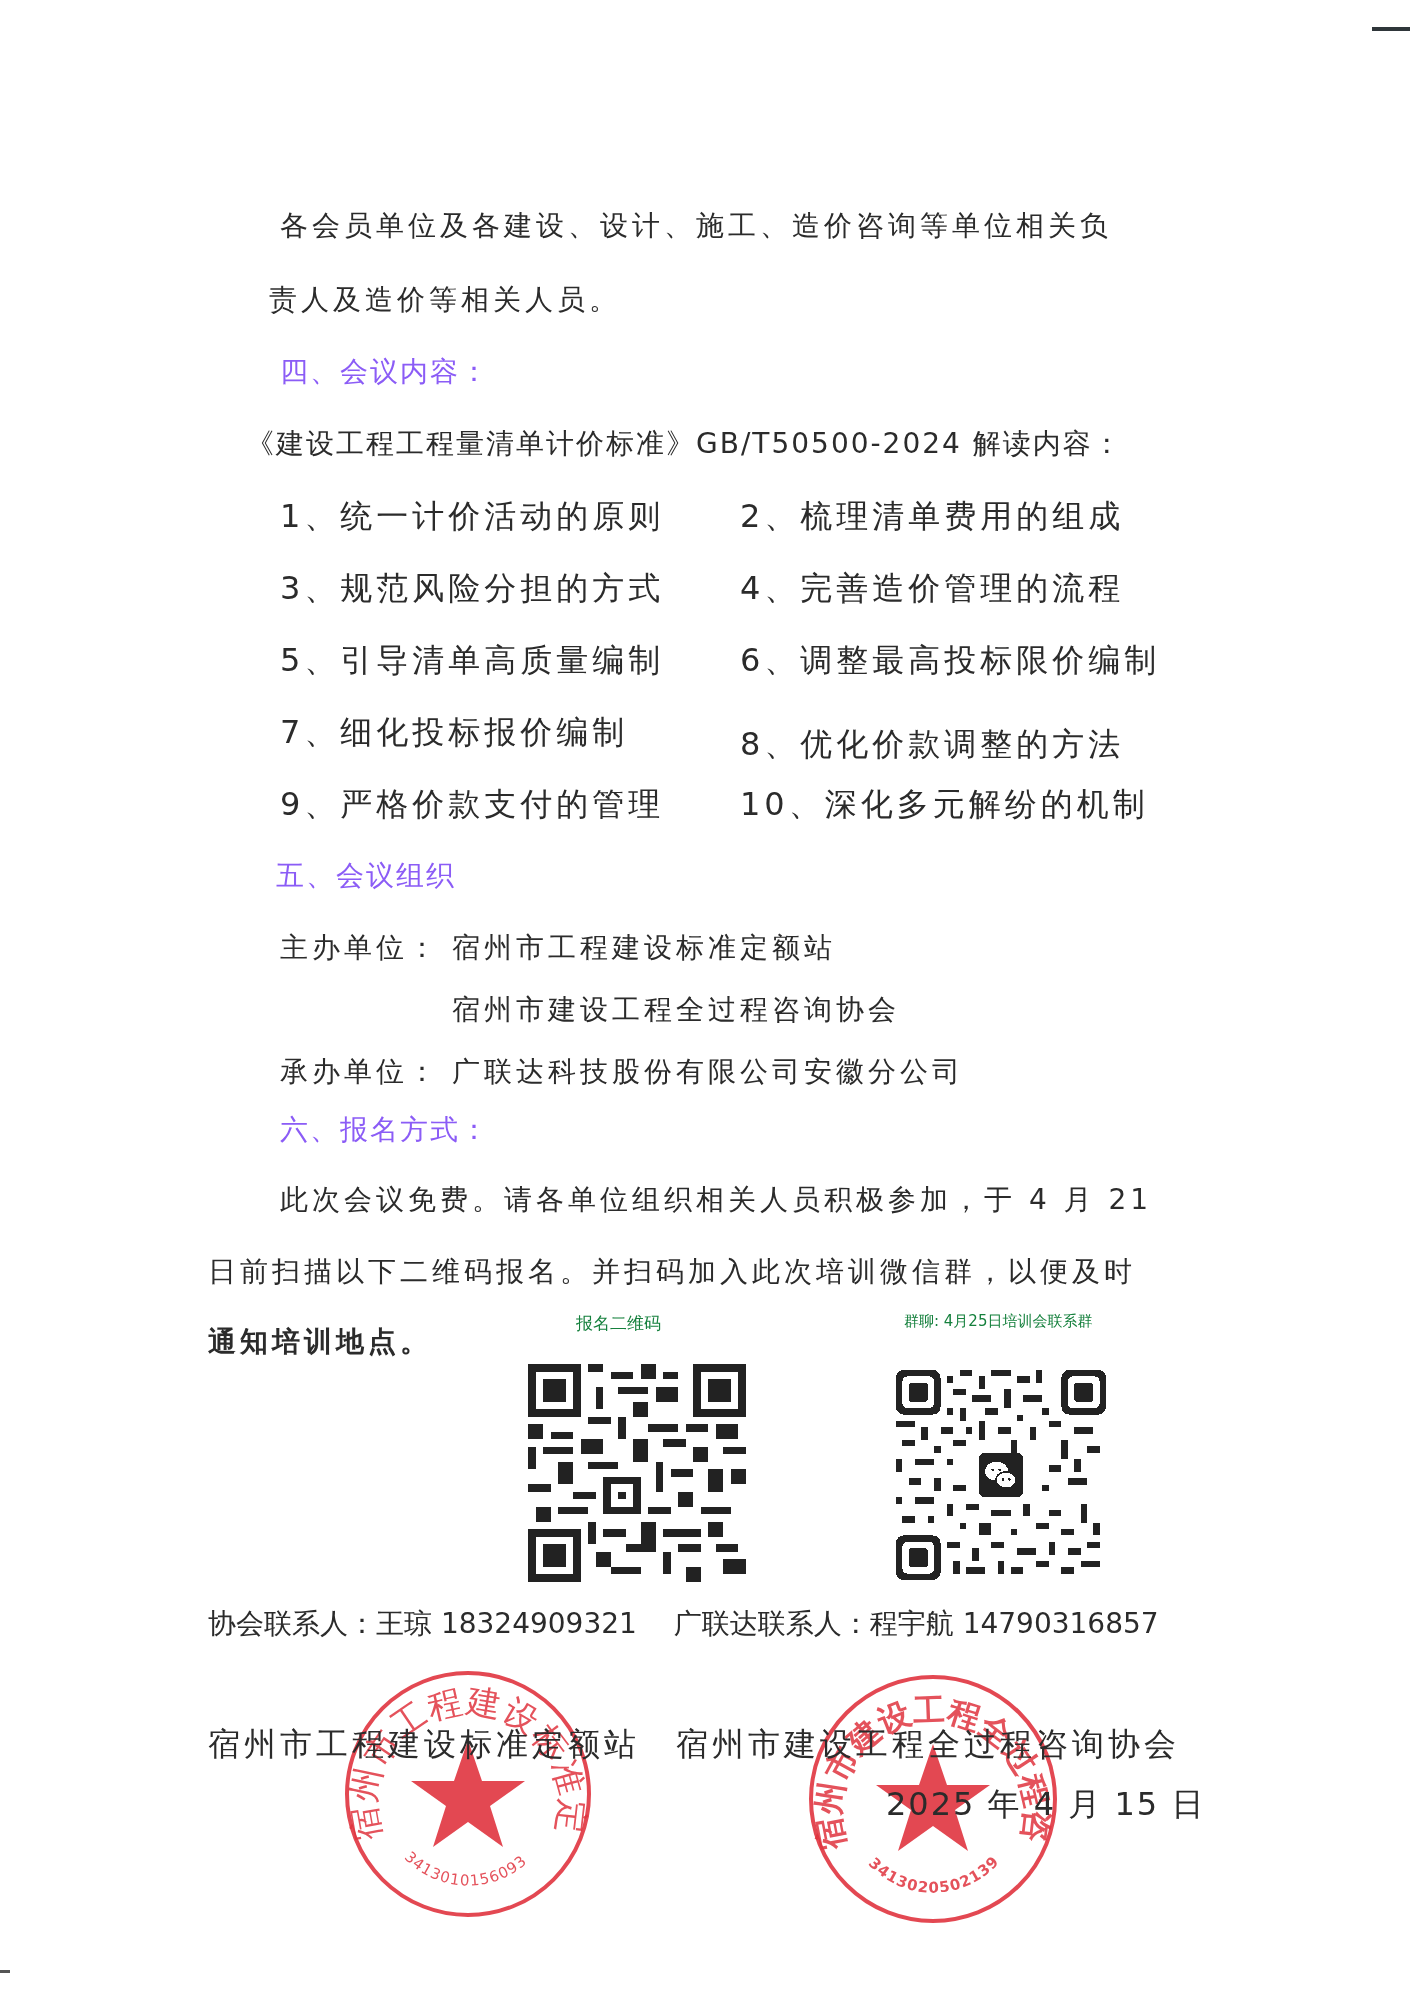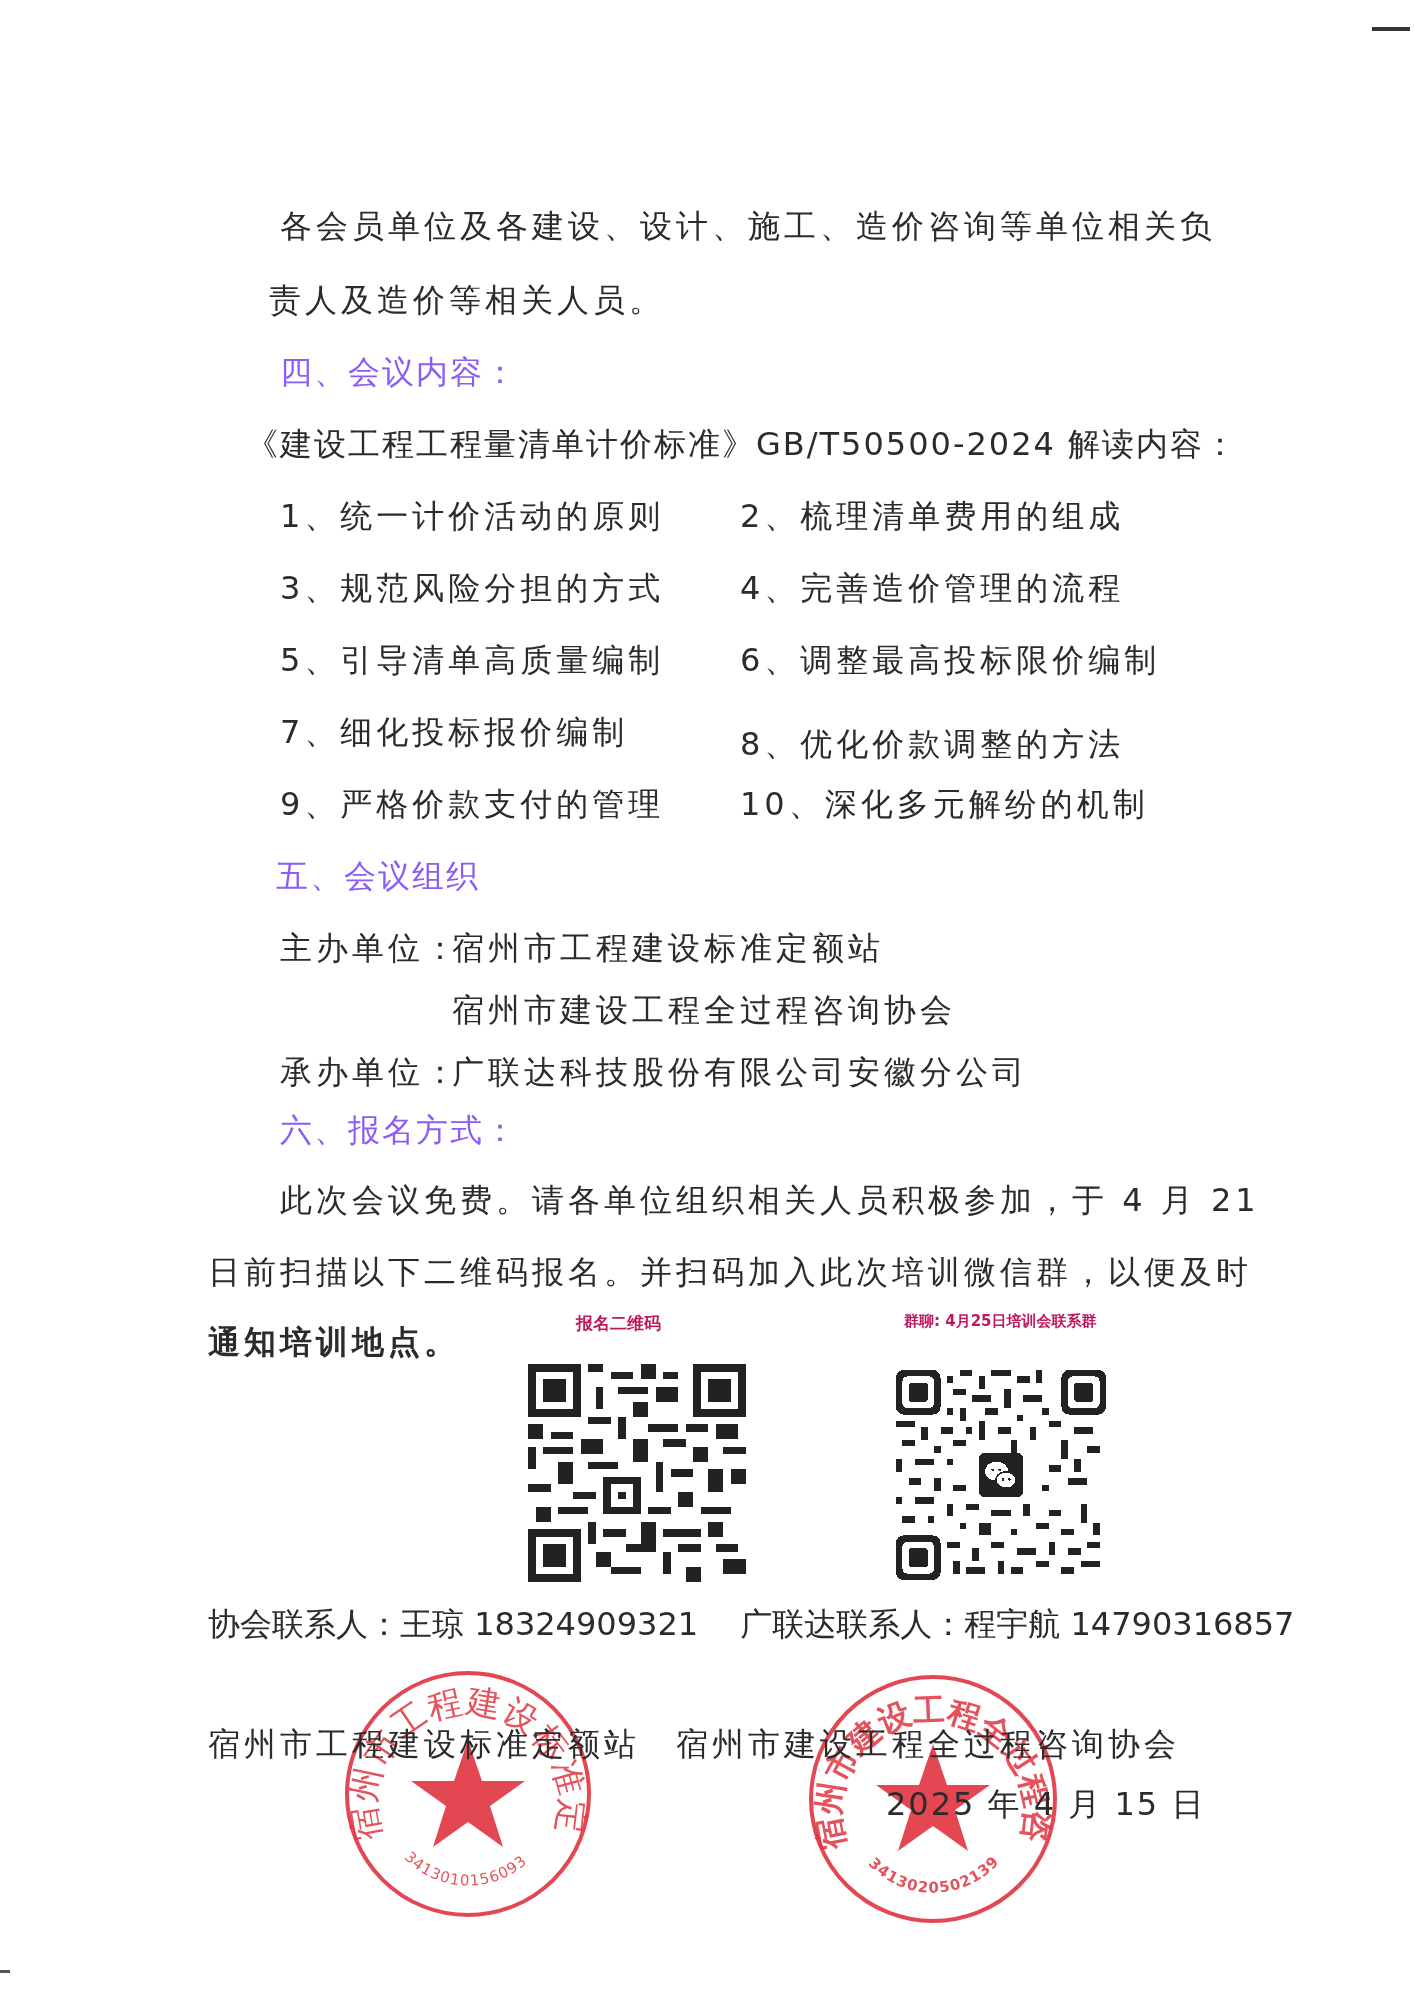--- a/index.html
+++ b/index.html
@@ -10,26 +10,26 @@
     color: #2b2b2b;
   }
   .page-edge-top {
     position: absolute; left: 1372px; top: 27px; width: 38px; height: 4px; background: #2f363a;
   }
   .page-edge-left {
     position: absolute; left: 0; top: 1970px; width: 10px; height: 3px; background: #555;
   }
   .line {
     position: absolute; white-space: nowrap;
-    font-size: 32px; line-height: 40px; letter-spacing: 4px;
+    font-size: 28px; line-height: 40px; letter-spacing: 4px;
   }
   .bold { font-weight: normal; letter-spacing: 2px; color: #8b5cf6; }
   .item { position: absolute; white-space: nowrap; font-size: 32px; line-height: 40px; letter-spacing: 4px; }
   .qr-label {
-    position: absolute; white-space: nowrap; font-size: 17px; font-weight: bold; color: #be185d;
+    position: absolute; white-space: nowrap; font-size: 17px; font-weight: normal; color: #15803d;
   }
   .qr-box { position: absolute; background: #fff; }
   .qr-box svg { display: block; }
   .stamp { position: absolute; }
   .stamp svg { display: block; }
   .sig { position: absolute; white-space: nowrap; font-size: 32px; line-height: 40px; letter-spacing: 4px; }
 </style>
 </head>
 <body>
 

